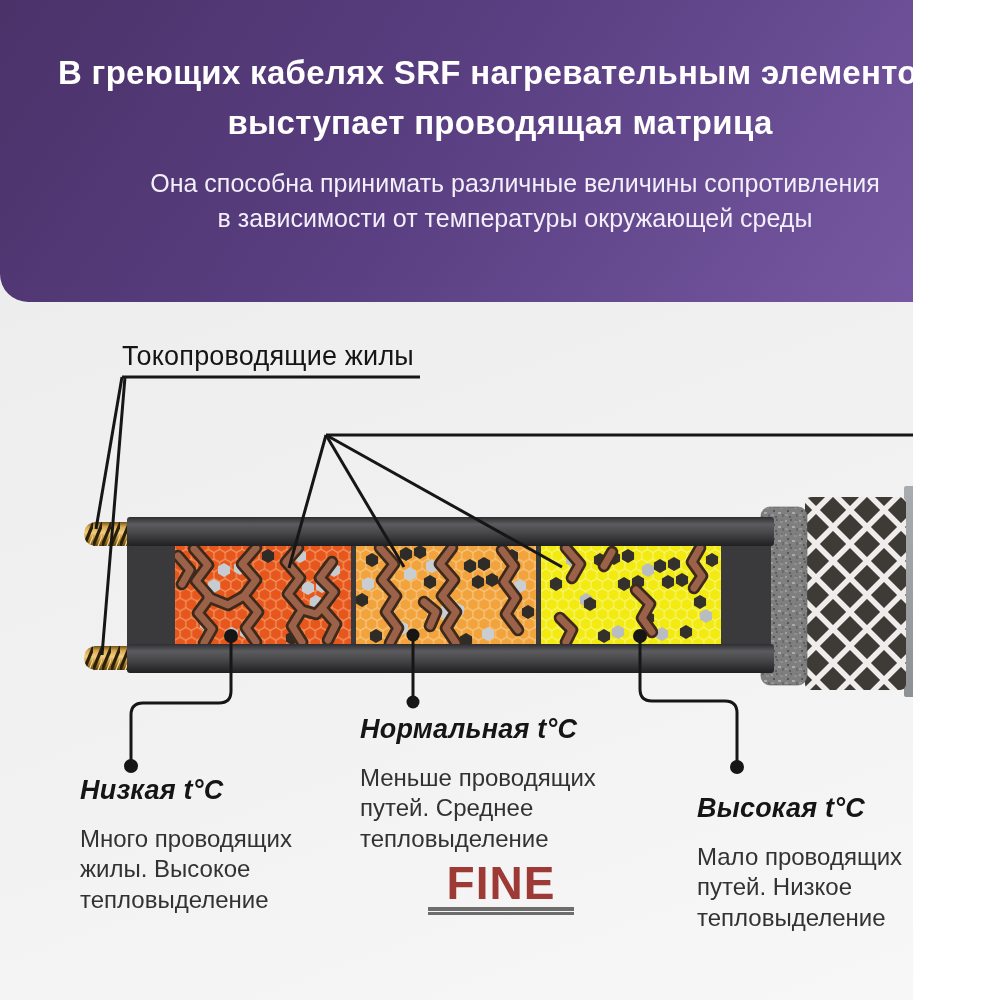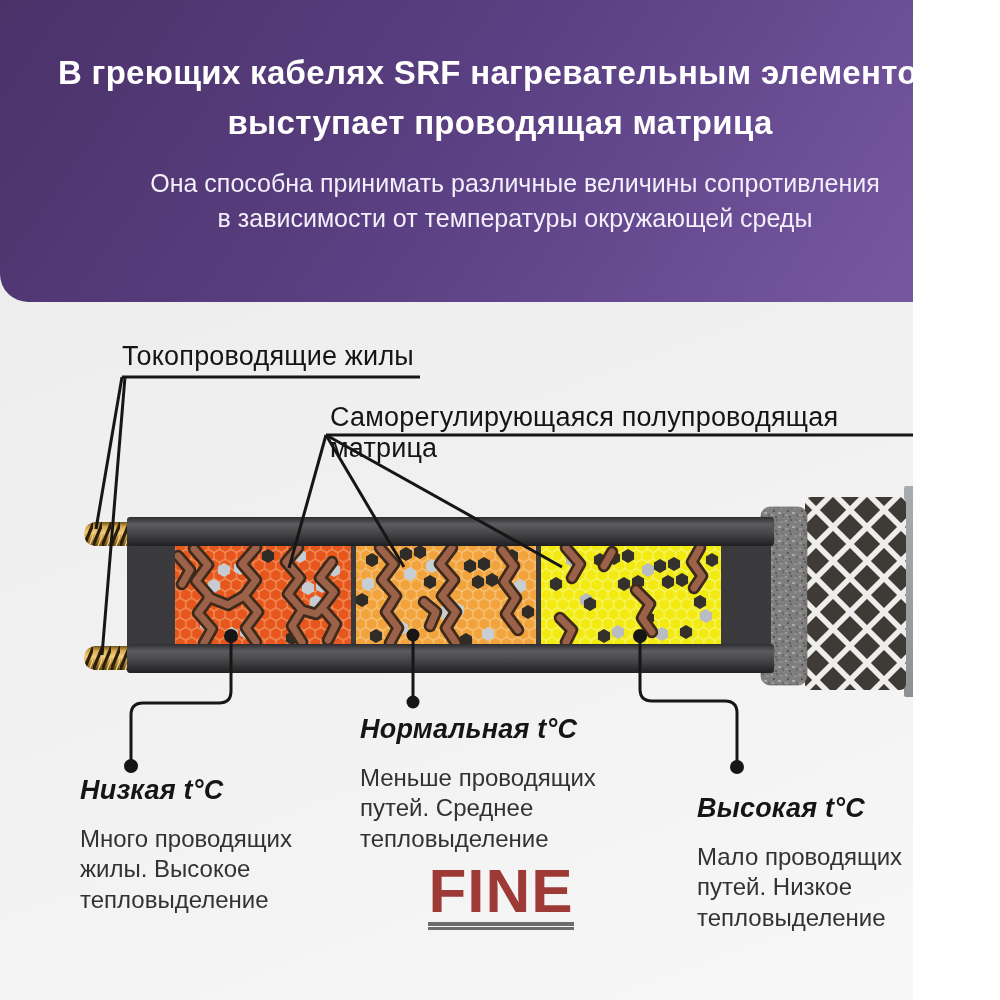--- a/index.html
+++ b/index.html
@@ -36,21 +36,21 @@
   .zone-heading{font-size:27px;font-weight:700;letter-spacing:.2px;font-style:italic;}
   .zone-desc{font-size:24px;font-weight:400;line-height:1.27;color:#323232;white-space:pre-line;margin-top:12px;}
   .zone-low-h{left:80px;top:775px;}
   .zone-low-d{left:80px;top:812px;}
   .zone-normal-h{left:360px;top:714px;}
   .zone-normal-d{left:360px;top:751px;}
   .zone-high-h{left:697px;top:793px;}
   .zone-high-d{left:697px;top:830px;}
   
   .logo{position:absolute;left:428px;top:862px;width:146px;text-align:center;}
-  .logo-primary{font-size:62px;font-weight:700;color:#9e3a35;line-height:.92;letter-spacing:1px;}
+  .logo-primary{font-size:46px;font-weight:700;color:#9e3a35;line-height:.92;letter-spacing:1px;}
   .logo-divider{height:4px;background:#6d6d6d;margin:3px 0 1px 0;}
   .logo-secondary{font-size:42px;font-weight:400;color:#686868;letter-spacing:5px;line-height:1.0;padding-left:4px;}
   .logo-divider2{height:3px;background:#6d6d6d;margin-top:1px;}
 </style>
 </head>
 <body>
 
 <div class="page">
 
   <div class="header">
@@ -295,21 +295,20 @@
       <circle cx="231" cy="636" r="7"></circle>
         <circle cx="131" cy="766" r="7"></circle>
       <circle cx="413" cy="635" r="6.5"></circle>
         <circle cx="413" cy="702" r="6.5"></circle>
       <circle cx="640" cy="636" r="7"></circle>
         <circle cx="737" cy="767" r="7"></circle>
     </g>
   </svg>
 
   <div class="lbl lbl-top label-cores">Токопроводящие жилы</div>
-  <div class="lbl lbl-top label-matrix">Саморегулирующаяся полупроводящая матрица</div>
 
   <div class="lbl zone-heading zone-low-h">Низкая t°C</div>
   <div class="lbl zone-desc zone-low-d">Много проводящих
 жилы. Высокое
 тепловыделение</div>
 
   <div class="lbl zone-heading zone-normal-h">Нормальная t°C</div>
   <div class="lbl zone-desc zone-normal-d">Меньше проводящих
 путей. Среднее
 тепловыделение</div>

